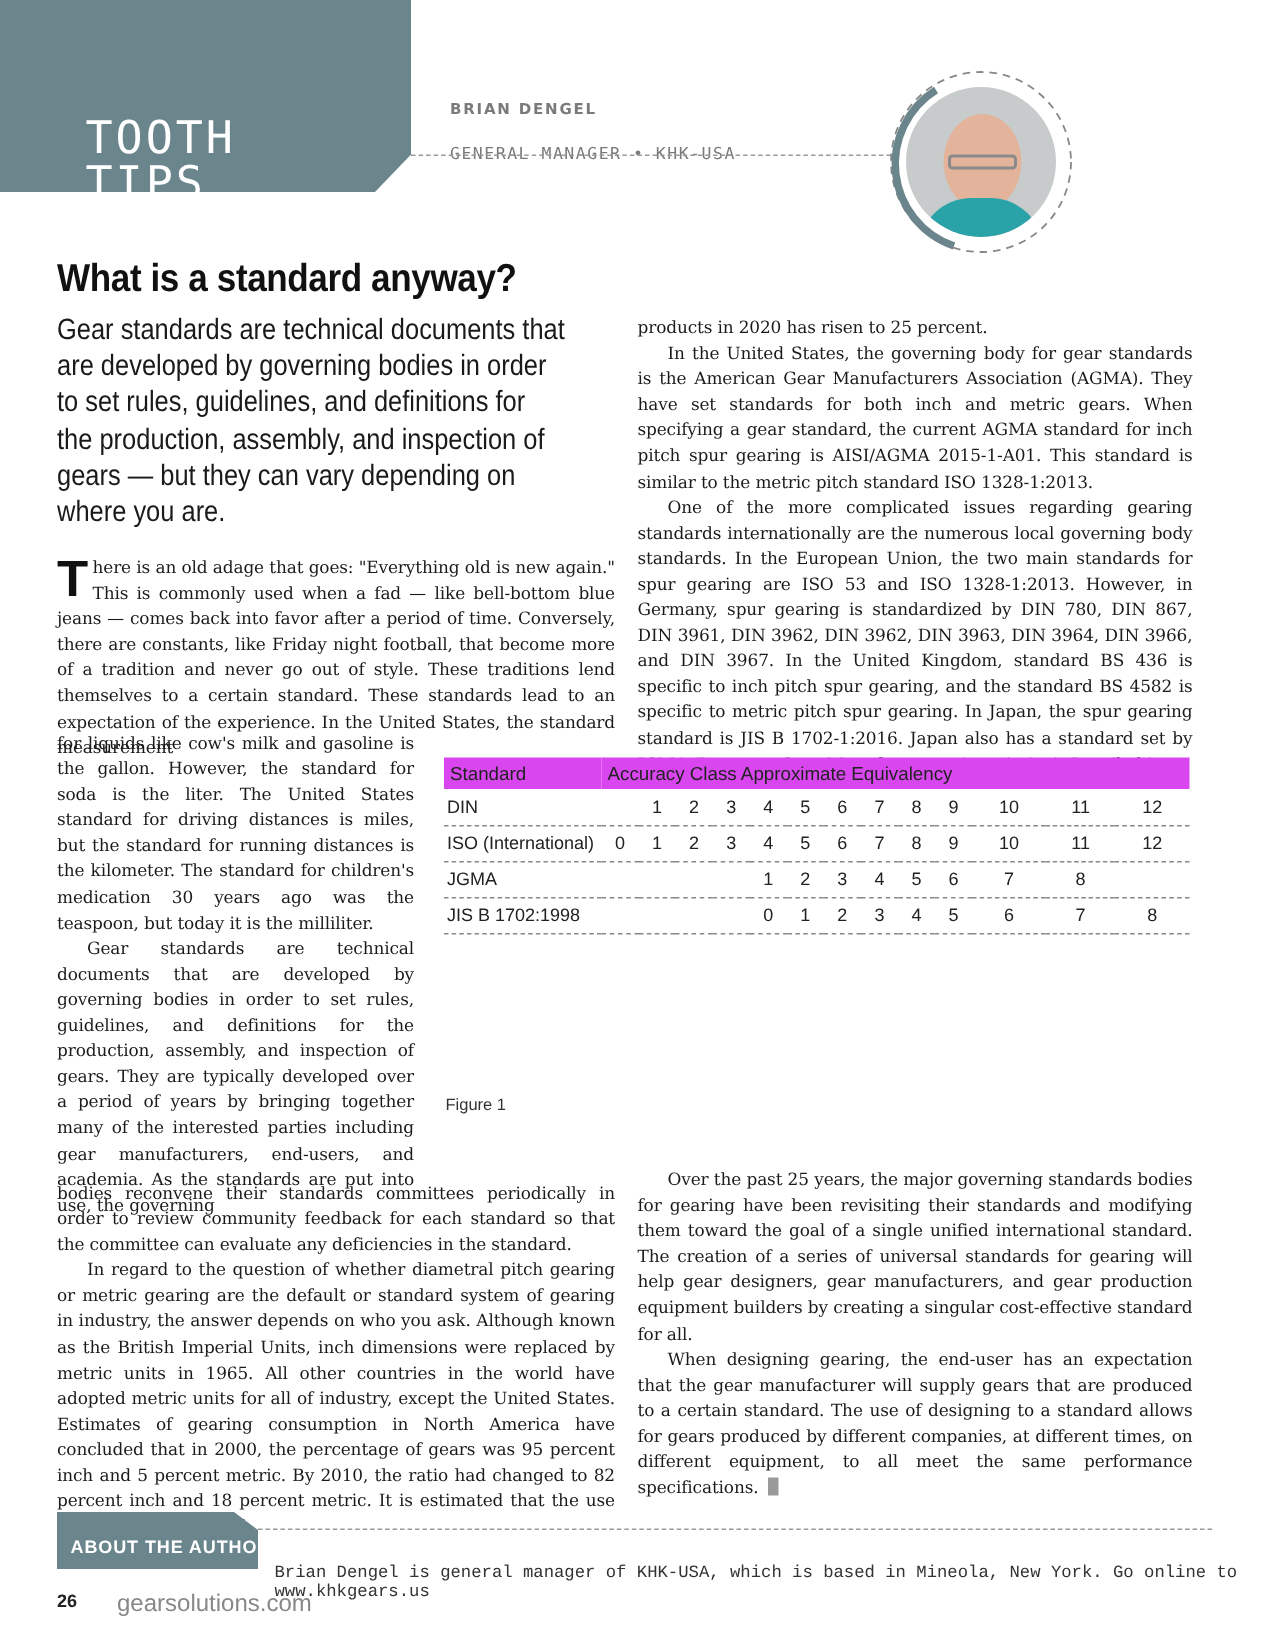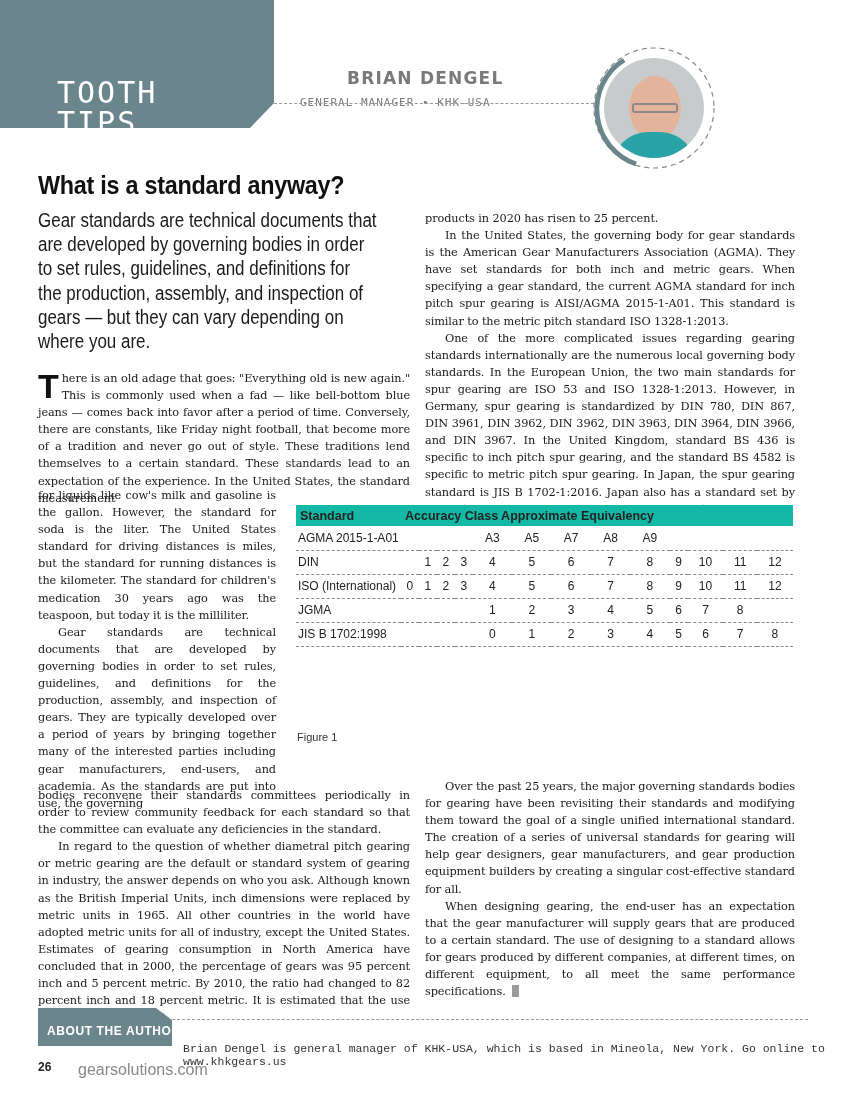--- a/index.html
+++ b/index.html
@@ -11,22 +11,22 @@
     background: #6b858d;
     clip-path: polygon(0 0, 100% 0, 100% 103px, 250px 128px, 0 128px);
   }
   .banner-title {
     position: absolute; left: 57px; top: 57px; width: 200px;
     font-family: "DejaVu Sans Mono", monospace; font-size: 30px; line-height: 30px;
     letter-spacing: 2px; color: #ffffff; font-weight: normal; margin-top: 21px;
   }
   .byline-name {
     position: absolute; left: 300px; top: 68px;
-    font-family: "DejaVu Sans", sans-serif; font-weight: bold; font-size: 17px;
-    letter-spacing: 1.2px; color: #7a7a7a; margin-left: 47px;
+    font-family: "DejaVu Sans", sans-serif; font-weight: bold; font-size: 10px;
+    letter-spacing: 1.2px; color: #7a7a7a;
   }
   .byline-role {
     position: absolute; left: 300px; top: 96px;
     font-family: "DejaVu Sans Mono", monospace; font-size: 11px;
     letter-spacing: 1px; color: #7a7a7a;
   }
   .byline-rule {
     position: absolute; left: 274px; top: 103px; width: 325px; height: 0;
     border-top: 1px dashed #999;
   }
@@ -62,21 +62,21 @@
   .dropcap {
     float: left; font-family: "Liberation Sans", sans-serif; font-weight: bold; font-size: 34px;
     line-height: 28px; margin: 2px 3px 0 0; color: #111;
   }
 
   .fig-table {
     position: absolute; left: 296px; top: 505px; width: 497px; border-collapse: collapse;
     font-family: "Liberation Sans", sans-serif; font-size: 12px; color: #222;
   }
   .fig-table th {
-    background: #14b8a6; height: 21px; font-weight: bold; text-align: left; padding: 0 4px;
+    background: #d946ef; height: 21px; font-weight: normal; text-align: left; padding: 0 4px;
     font-size: 12.5px;
   }
   .fig-table th.span { }
   .fig-table td { height: 24px; border-bottom: 1px dashed #888; text-align: center; padding: 0; }
   .fig-table td.std { text-align: left; padding-left: 2px; width: 105px; white-space: nowrap; }
   .fig-caption {
     position: absolute; left: 297px; top: 731px; font-family: "Liberation Sans", sans-serif;
     font-size: 11px; color: #333;
   }
 
@@ -157,36 +157,20 @@
 
 <table class="fig-table">
   <thead>
     <tr>
       <th>Standard</th>
       <th class="span" colspan="13">Accuracy Class Approximate Equivalency</th>
     </tr>
   </thead>
   <tbody id="fig-body">
       <tr>
-        <td class="std">AGMA 2015-1-A01</td>
-        <td></td>
-        <td></td>
-        <td></td>
-        <td></td>
-        <td>A3</td>
-        <td>A5</td>
-        <td>A7</td>
-        <td>A8</td>
-        <td>A9</td>
-        <td></td>
-        <td></td>
-        <td></td>
-        <td></td>
-      </tr>
-      <tr>
         <td class="std">DIN</td>
         <td></td>
         <td>1</td>
         <td>2</td>
         <td>3</td>
         <td>4</td>
         <td>5</td>
         <td>6</td>
         <td>7</td>
         <td>8</td>

